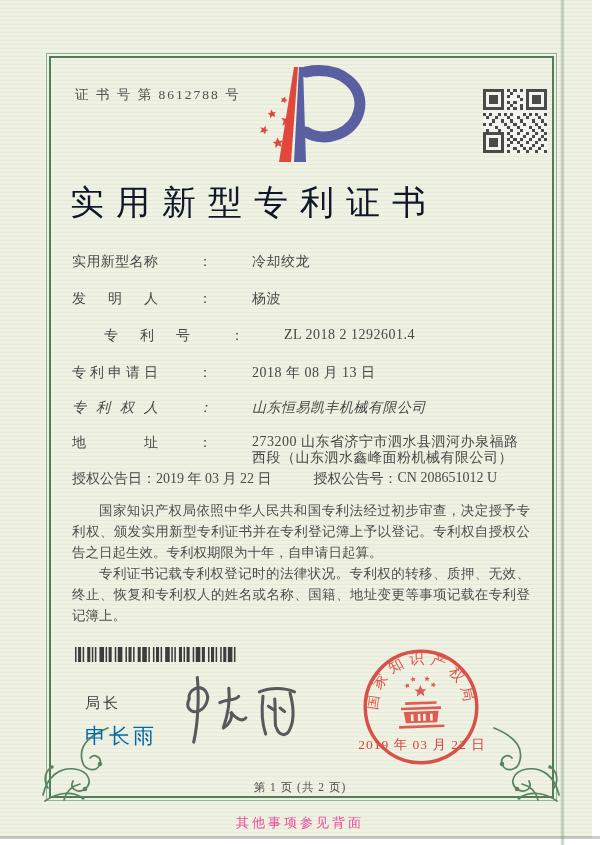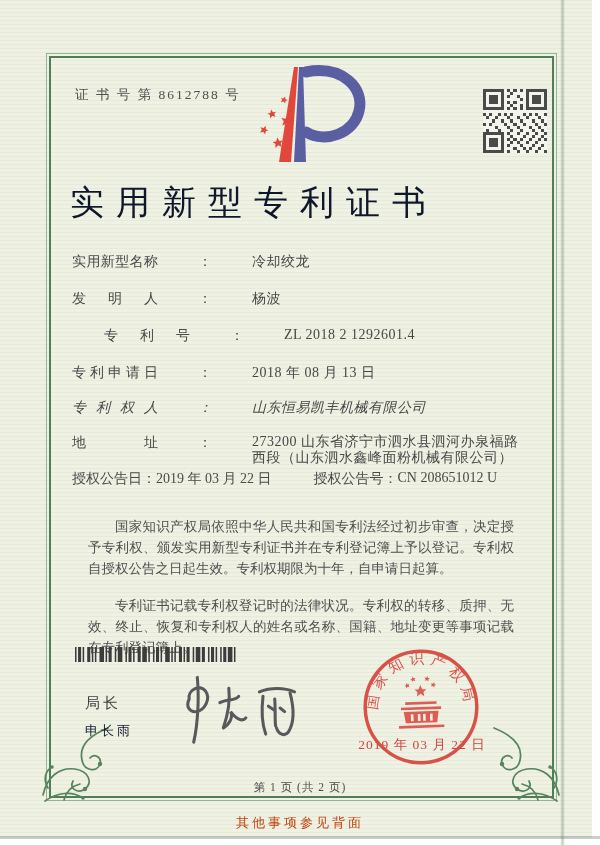--- a/index.html
+++ b/index.html
@@ -52,37 +52,37 @@
   .grant-row{
     position:absolute;left:72px;top:470px;width:470px;display:flex;
     font-size:14px;color:#4a4a4a;
   }
   .grant-pair{display:flex;}
   .grant-spacer{flex:0 0 42px;}
   .paras{
     position:absolute;left:72px;top:500px;width:458px;
     font-size:13.5px;line-height:21px;color:#4f4f4f;text-align:justify;
   }
-  .paras p{margin:16px;text-indent:2em;}
+  .paras p{margin:0;text-indent:2em;}
   .barcode{position:absolute;left:75px;top:647px;width:162px;height:15px;}
   .chief{position:absolute;left:85px;top:694px;font-size:15px;color:#3f3f3f;letter-spacing:3px;}
-  .chief-name{position:absolute;left:85px;top:722px;font-size:13px;color:#0f172a;letter-spacing:3px;}
+  .chief-name{position:absolute;left:85px;top:722px;font-size:21px;color:#0369a1;letter-spacing:3px;}
   .signature{position:absolute;left:168px;top:672px;width:145px;height:72px;}
   .seal{position:absolute;left:360px;top:646px;width:122px;height:122px;transform:rotate(-2deg);opacity:0.93;}
   .seal-date{
     position:absolute;left:348px;top:736px;width:148px;text-align:center;
     font-size:13.5px;color:#d0453c;letter-spacing:1px;
   }
   .page-info{
     position:absolute;left:0;top:780px;width:600px;text-align:center;
     font-size:11.5px;color:#4c4c4c;letter-spacing:1px;
   }
   .back-note{
     position:absolute;left:0;top:814px;width:600px;text-align:center;
-    font-size:13px;color:#c2410c;letter-spacing:3px;
+    font-size:13px;color:#ec4899;letter-spacing:3px;
   }
   .flourish{position:absolute;width:82px;height:82px;}
   .flourish.bl{left:36px;top:722px;}
   .flourish.br{left:484px;top:722px;transform:scaleX(-1);}
 </style>
 </head>
 <body>
 
 <div class="sheet"></div>
 

